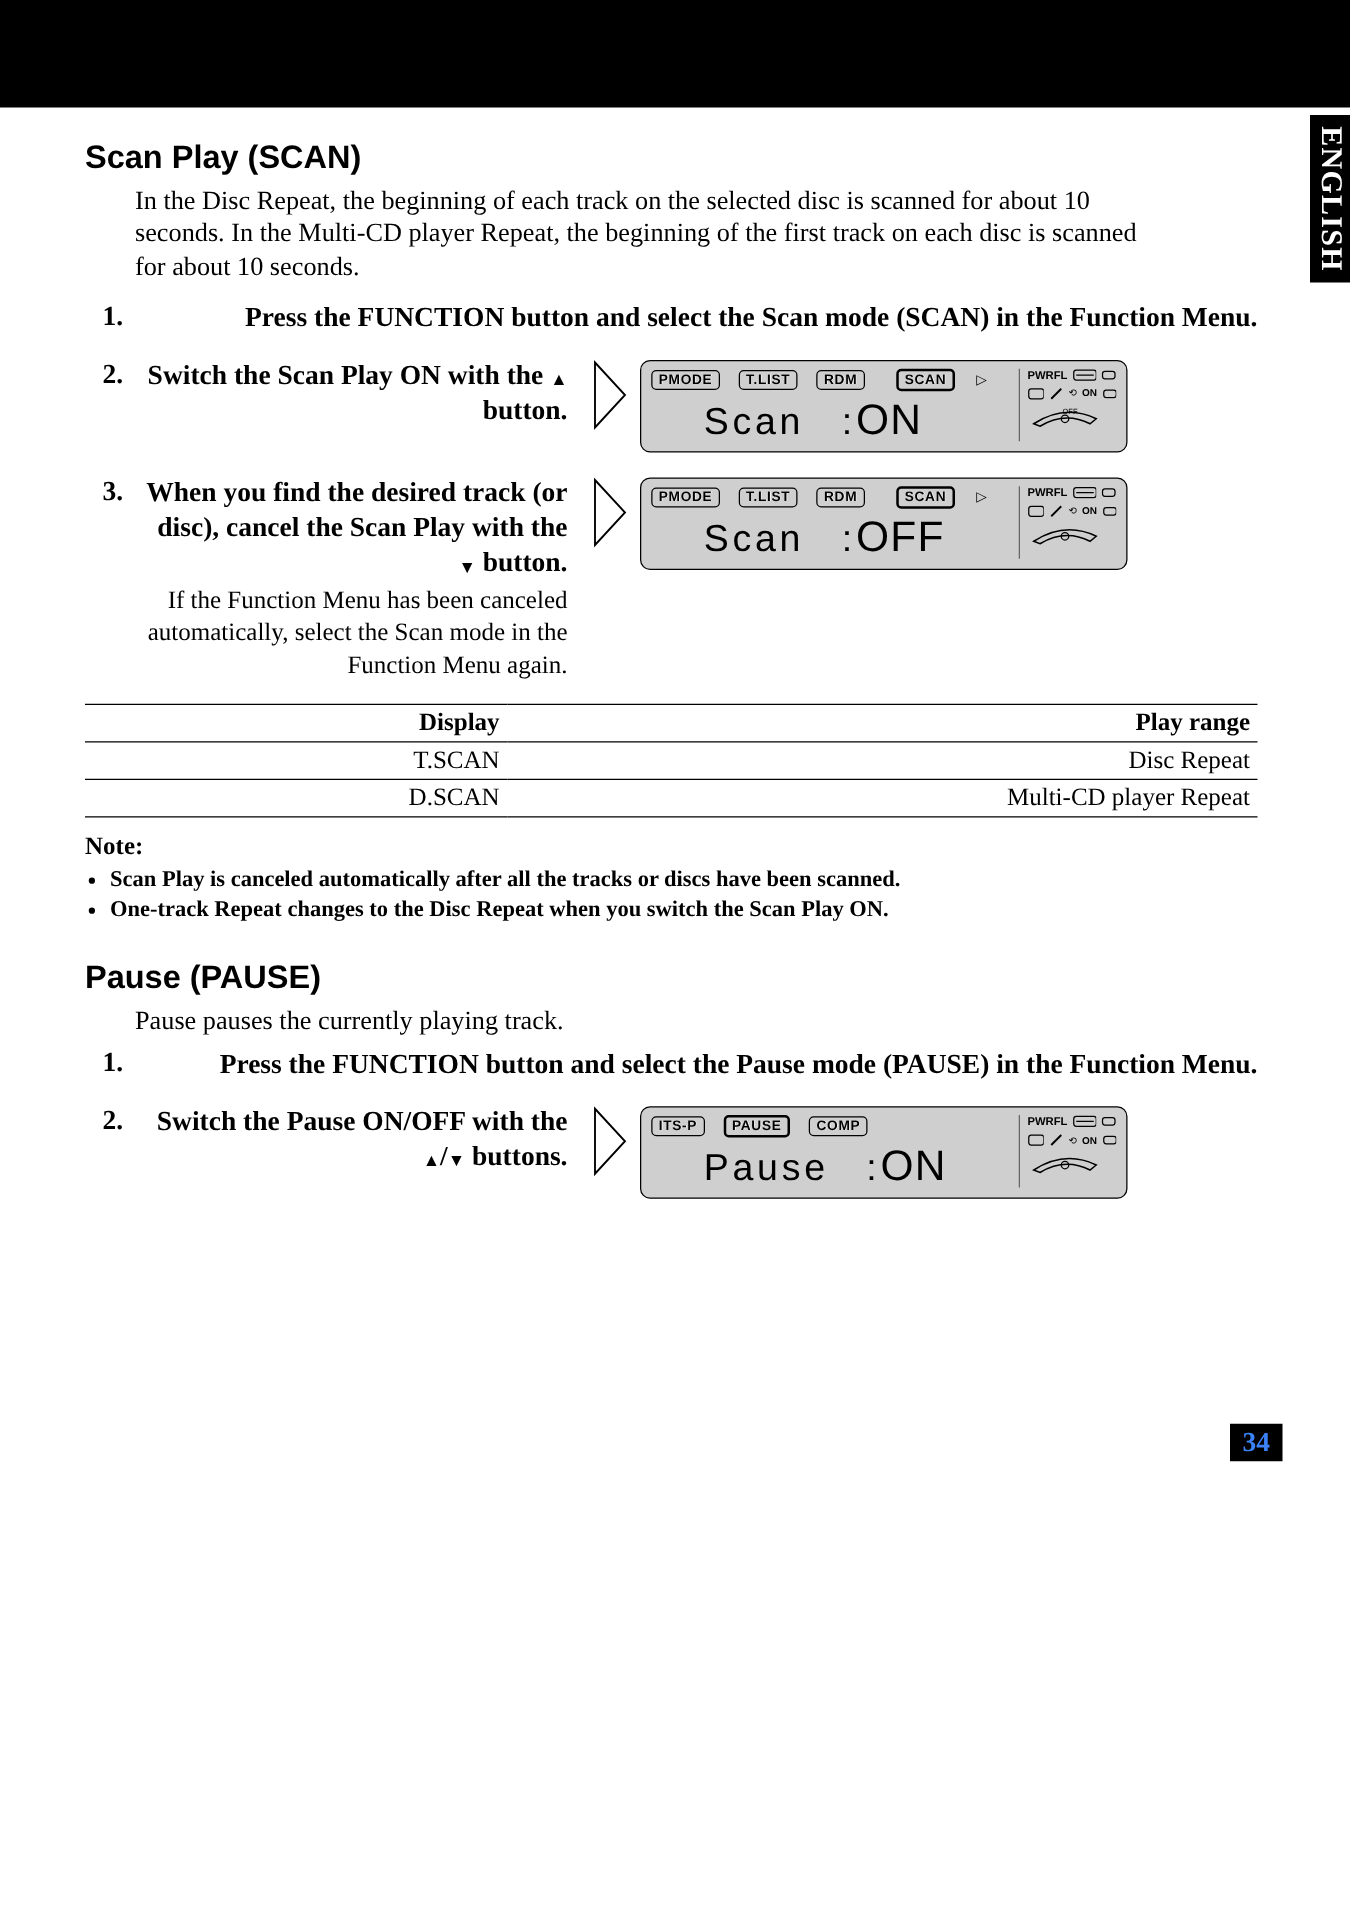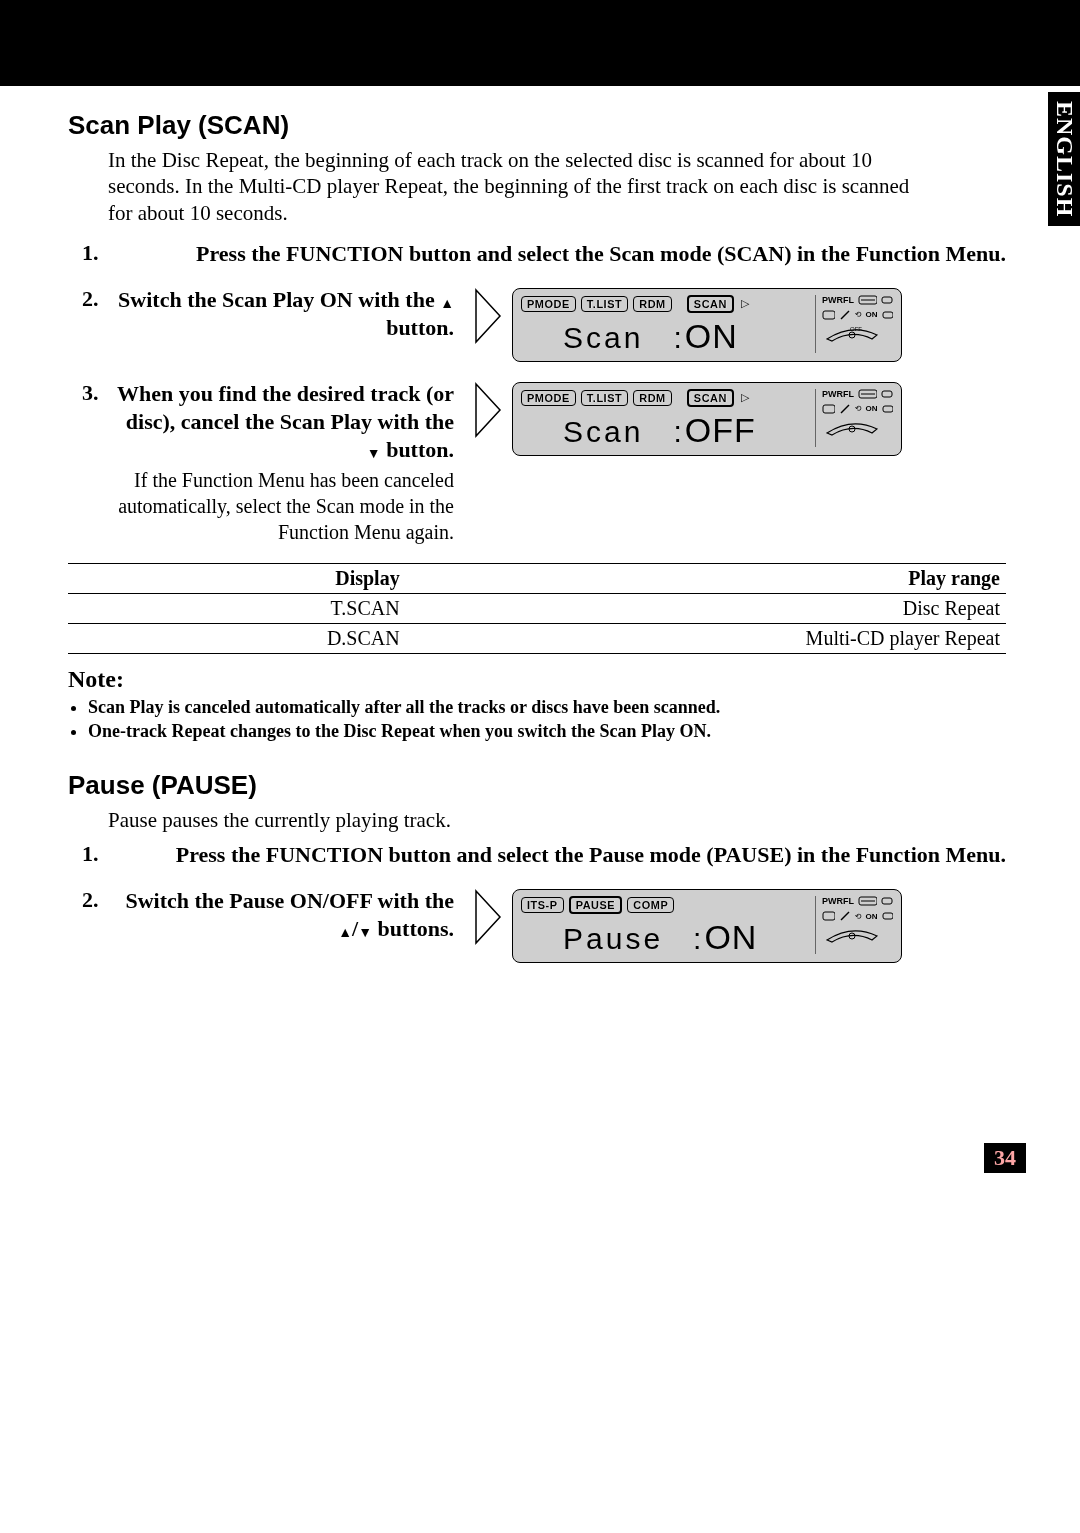--- a/index.html
+++ b/index.html
@@ -110,21 +110,21 @@
     gap: 8px;
   }
   .lcd-main {
     flex: 1;
     display: flex;
     flex-direction: column;
     gap: 4px;
   }
   .tab-row {
     display: flex;
-    gap: 5px;
+    gap: 15px;
     align-items: center;
   }
   .tab {
     font-family: Arial, Helvetica, sans-serif;
     font-size: 11px;
     font-weight: bold;
     letter-spacing: 0.5px;
     border: 1.5px solid #000;
     border-radius: 4px;
     padding: 1px 5px;
@@ -198,39 +198,39 @@
   .tbl tbody td {
     border-bottom: 1px solid #000;
   }
   .tbl thead th:first-child,
   .tbl tbody td:first-child { width: 36%; padding-left: 2px; }
   .notes {
     margin: 10px 0 26px 0;
   }
   .notes .nhead {
     font-weight: bold;
-    font-size: 24px;
+    font-size: 20px;
     margin-bottom: 2px;
   }
   .notes ul {
     margin: 0;
     padding-left: 20px;
     font-size: 18px;
     line-height: 1.35;
     font-weight: bold;
   }
   .page-footer {
     text-align: right;
     margin-top: 180px;
     margin-right: -20px;
   }
   .page-footer .num {
     display: inline-block;
     background: #000;
-    color: #fca5a5;
+    color: #3b82f6;
     font-weight: bold;
     font-size: 22px;
     padding: 2px 10px;
   }
 </style>
 </head>
 <body>
 
 <div class="top-bar"></div>
 

